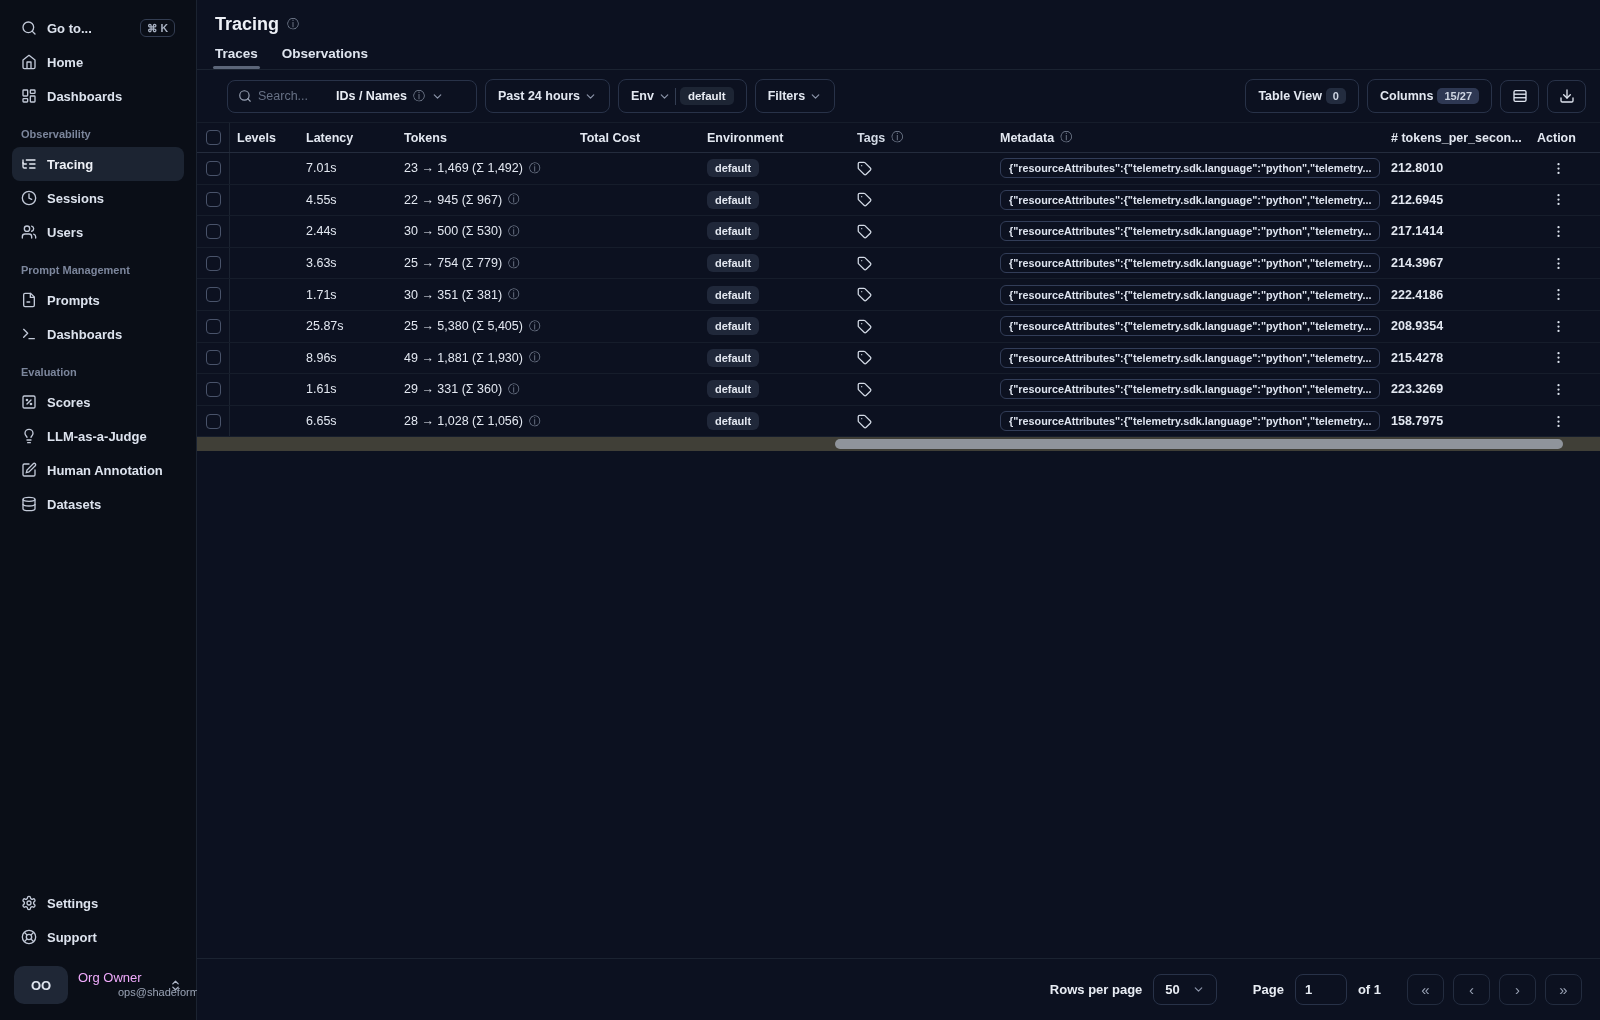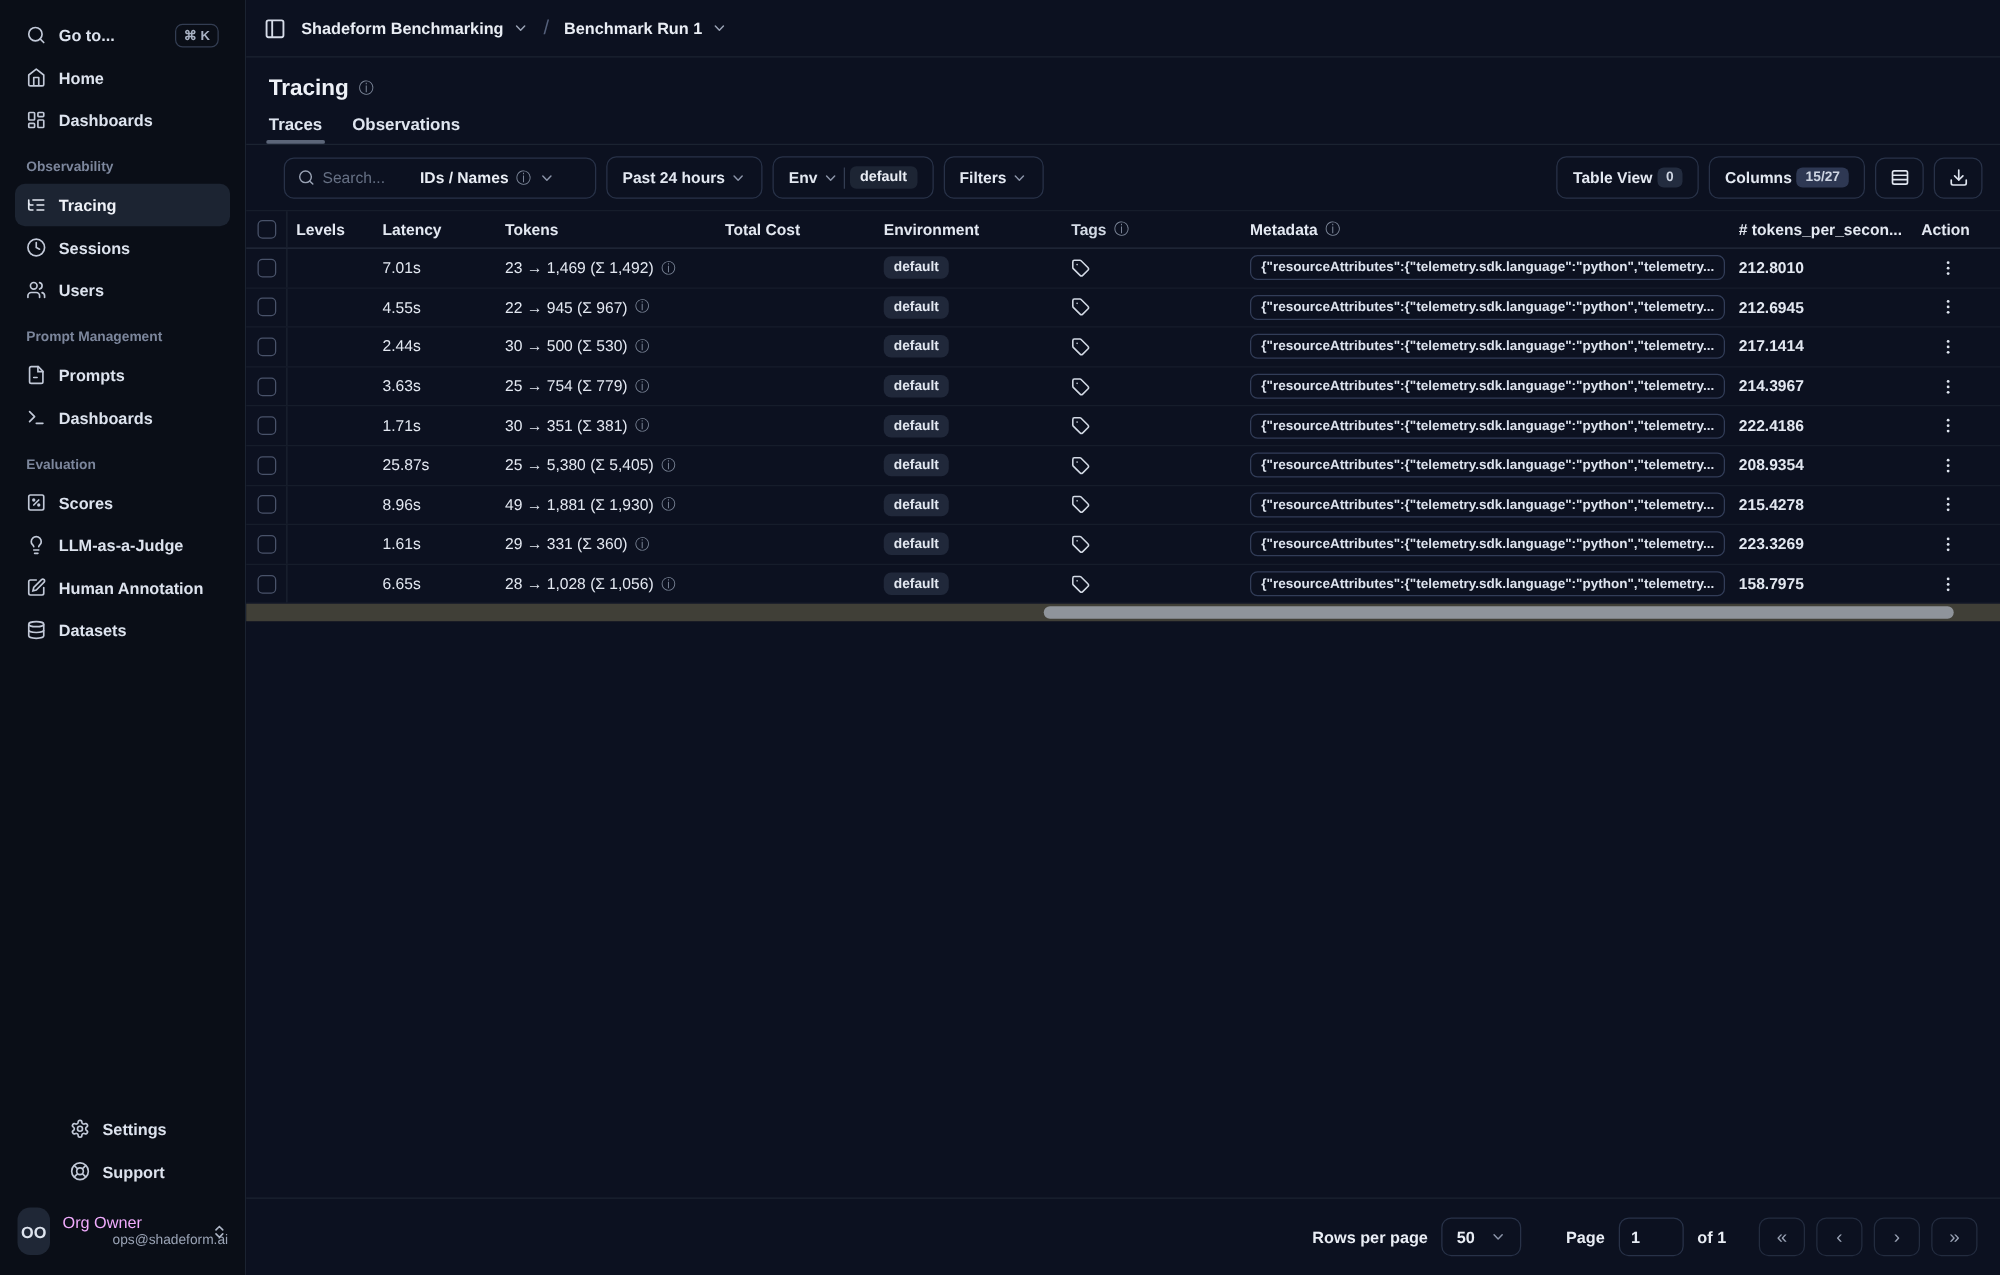--- a/index.html
+++ b/index.html
@@ -17,23 +17,23 @@
   .brand-name { font-weight:700; font-size:14.5px; letter-spacing:.2px; color:#eef1f7; }
   .brand-ver { font-size:10.5px; font-weight:600; color:#99a2b4; }
   .side-nav { padding:11px 12px 0; display:flex; flex-direction:column; }
   .nav-item { display:flex; align-items:center; gap:10px; height:34px; padding:0 9px; border-radius:8px; color:#dde3ee; font-weight:600; font-size:13px; cursor:default; }
   .nav-item svg { color:#c2c9d8; }
   .nav-item.active { background:#1c2432; color:#eef1f7; }
   .nav-item.active svg { color:#e4e9f2; }
   .kbd { margin-left:auto; border:1px solid #333d52; border-radius:6px; padding:2px 6px; font-size:10.5px; color:#a9b2c3; font-weight:600; }
   .section-title { font-size:11px; font-weight:600; color:#7c869c; margin:15px 9px 7px; }
   .side-spacer { flex:1; }
-  .side-bottom { padding:0 12px;margin-left:35px; }
+  .side-bottom { padding:0 12px; }
   .side-user { padding:12px 14px 16px; display:flex; align-items:center; gap:10px; }
-  .avatar { width:26px; height:38px; border-radius:10px; background:#1f2736; display:flex; align-items:center; justify-content:center; font-weight:700; font-size:13px; color:#dfe5ef; flex:none; }
+  .avatar { width:54px; height:38px; border-radius:10px; background:#1f2736; display:flex; align-items:center; justify-content:center; font-weight:700; font-size:13px; color:#dfe5ef; flex:none; }
   .user-meta { line-height:1.25; min-width:0; }
   .user-name { font-weight:400; font-size:13px; color:#f0abfc; }
   .user-email { font-size:11px; color:#9aa3b5;margin-left:40px; }
   .user-caret { margin-left:auto; color:#aeb6c6; }
 
   
   .main { flex:1; min-width:0; background:#0c1120; display:flex; flex-direction:column; }
   .main-top { height:46px; flex:none; border-bottom:1px solid #1b2331; display:flex; align-items:center; gap:12px; padding:0 14px; }
   .crumb { display:flex; align-items:center; gap:7px; font-weight:600; font-size:13px; color:#e9edf4; }
   .crumb svg { color:#9aa3b5; }
@@ -237,41 +237,20 @@
       </div>
       <svg class="user-caret" width="13" height="13" viewBox="0 0 24 24" fill="none" stroke="currentColor" stroke-width="2.4" stroke-linecap="round" stroke-linejoin="round">
           <polyline points="7 15 12 20 17 15"></polyline>
           <polyline points="7 9 12 4 17 9"></polyline>
         </svg>
     </div>
   </aside>
 
   <main class="main">
 
-    <div class="main-top">
-      <span class="panel-btn">
-        <svg width="18" height="18" viewBox="0 0 24 24" fill="none" stroke="currentColor" stroke-width="2">
-            <rect x="3" y="3" width="18" height="18" rx="2"></rect>
-            <line x1="9" y1="3" x2="9" y2="21"></line>
-          </svg>
-      </span>
-      <span class="crumb">
-        <span>Shadeform Benchmarking</span>
-        <svg width="13" height="13" viewBox="0 0 24 24" fill="none" stroke="currentColor" stroke-width="2.2" stroke-linecap="round" stroke-linejoin="round">
-            <polyline points="6 9 12 15 18 9"></polyline>
-          </svg>
-      </span>
-      <span class="slash">/</span>
-      <span class="crumb">
-        <span>Benchmark Run 1</span>
-        <svg width="13" height="13" viewBox="0 0 24 24" fill="none" stroke="currentColor" stroke-width="2.2" stroke-linecap="round" stroke-linejoin="round">
-            <polyline points="6 9 12 15 18 9"></polyline>
-          </svg>
-      </span>
-    </div>
 
     <div class="page-head">
       <div class="page-title-row">
         <span class="page-title">Tracing</span>
         <span class="info-glyph">ⓘ</span>
       </div>
       <div class="tabs">
         <span class="tab active">Traces</span>
         <span class="tab">Observations</span>
       </div>

